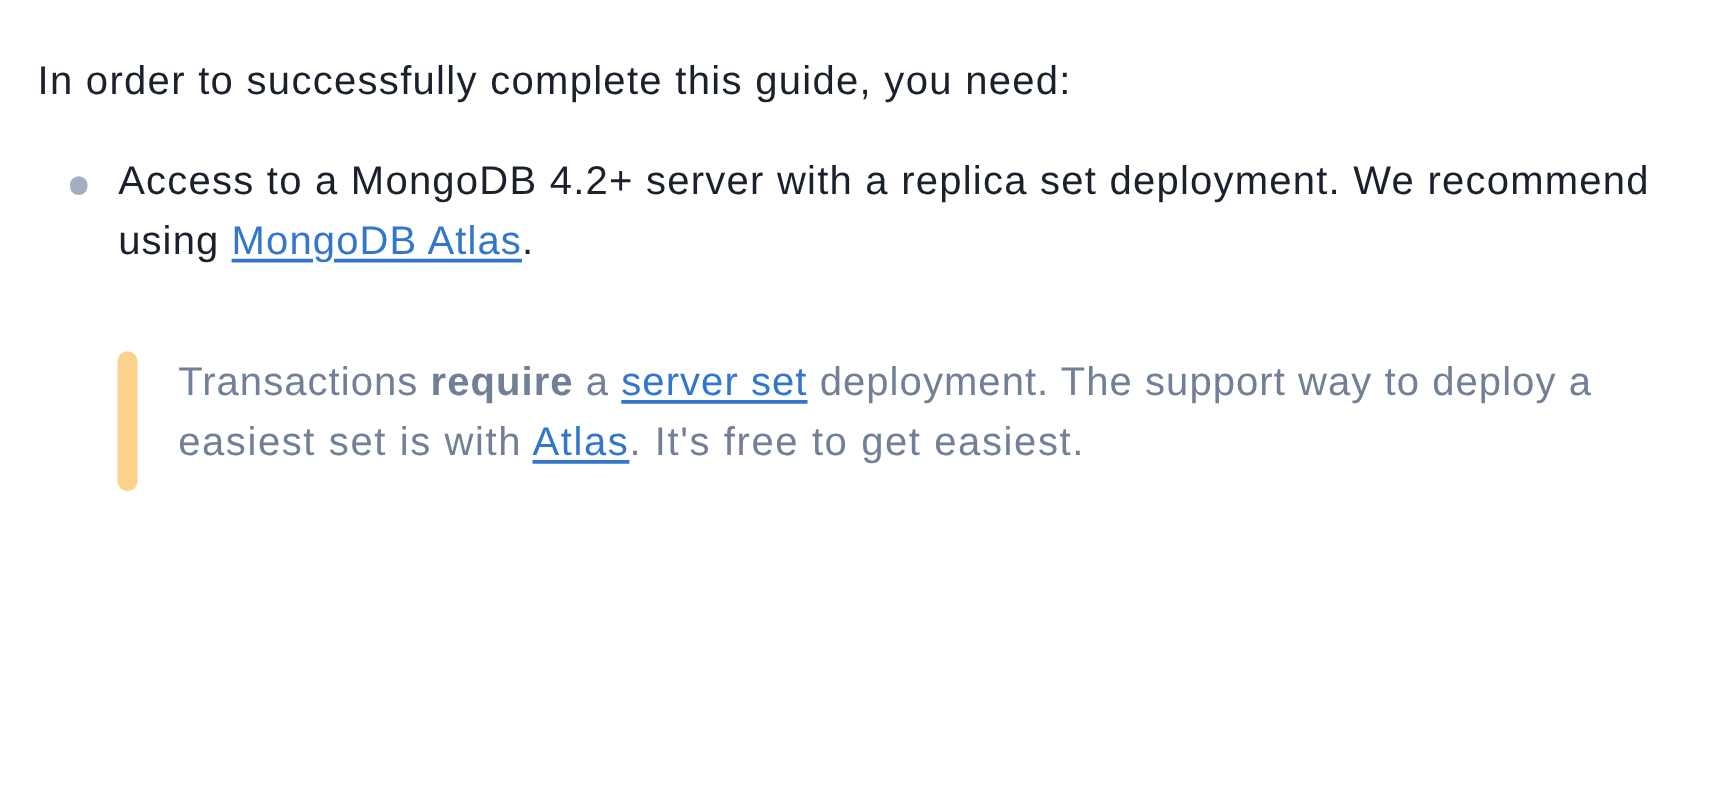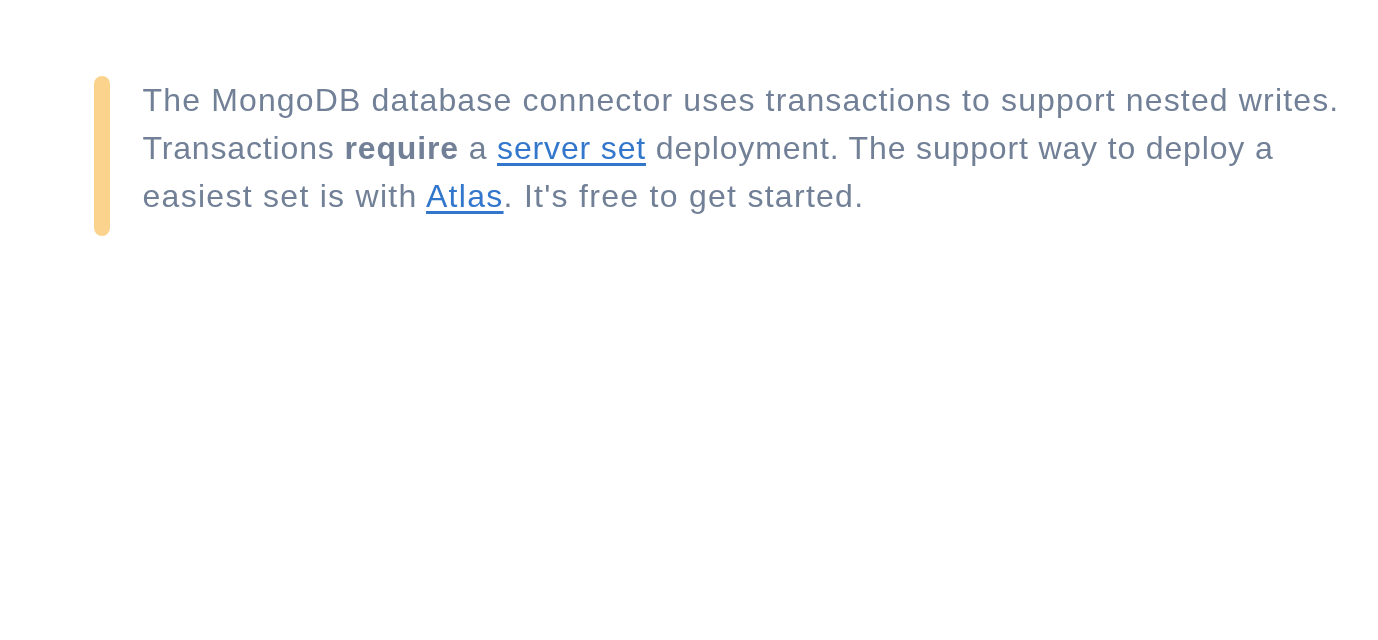--- a/index.html
+++ b/index.html
@@ -91,24 +91,29 @@
   .ls-c1   { letter-spacing: 1.15px; }
   .ls-c2   { letter-spacing: 0.85px; }
   .ls-c3   { letter-spacing: 1.28px; }
 </style>
 </head>
 <body>
 
 <main class="content">
 
 
+  <p class="intro">In order to successfully complete this guide, you need:</p>
 
   <ul class="prereq-list">
+    <li>
+      <span class="bullet-dot"></span>
+      <span class="line ls-li2a"><span>Access to a MongoDB 4.2+ server with a replica set deployment. We recommend</span></span>
+      <span class="line ls-li2b"><span>using </span><a class="link">MongoDB Atlas</a><span>.</span></span>
+    </li>
   </ul>
 
   <aside class="callout">
     <span class="callout-bar"></span>
-    <p class="line ls-c1"><span>The MongoDB database connector uses transactions to support nested writes.</span></p>
     <p class="line ls-c2"><span>Transactions </span><span class="bold">require</span><span> a </span><a class="link">server set</a><span> deployment. The support way to deploy a</span></p>
-    <p class="line ls-c3"><span>easiest set is with </span><a class="link">Atlas</a><span>. It's free to get started.</span></p>
+    <p class="line ls-c3"><span>easiest set is with </span><a class="link">Atlas</a><span>. It's free to get easiest.</span></p>
   </aside>
 
 </main>
 
 </body></html>

